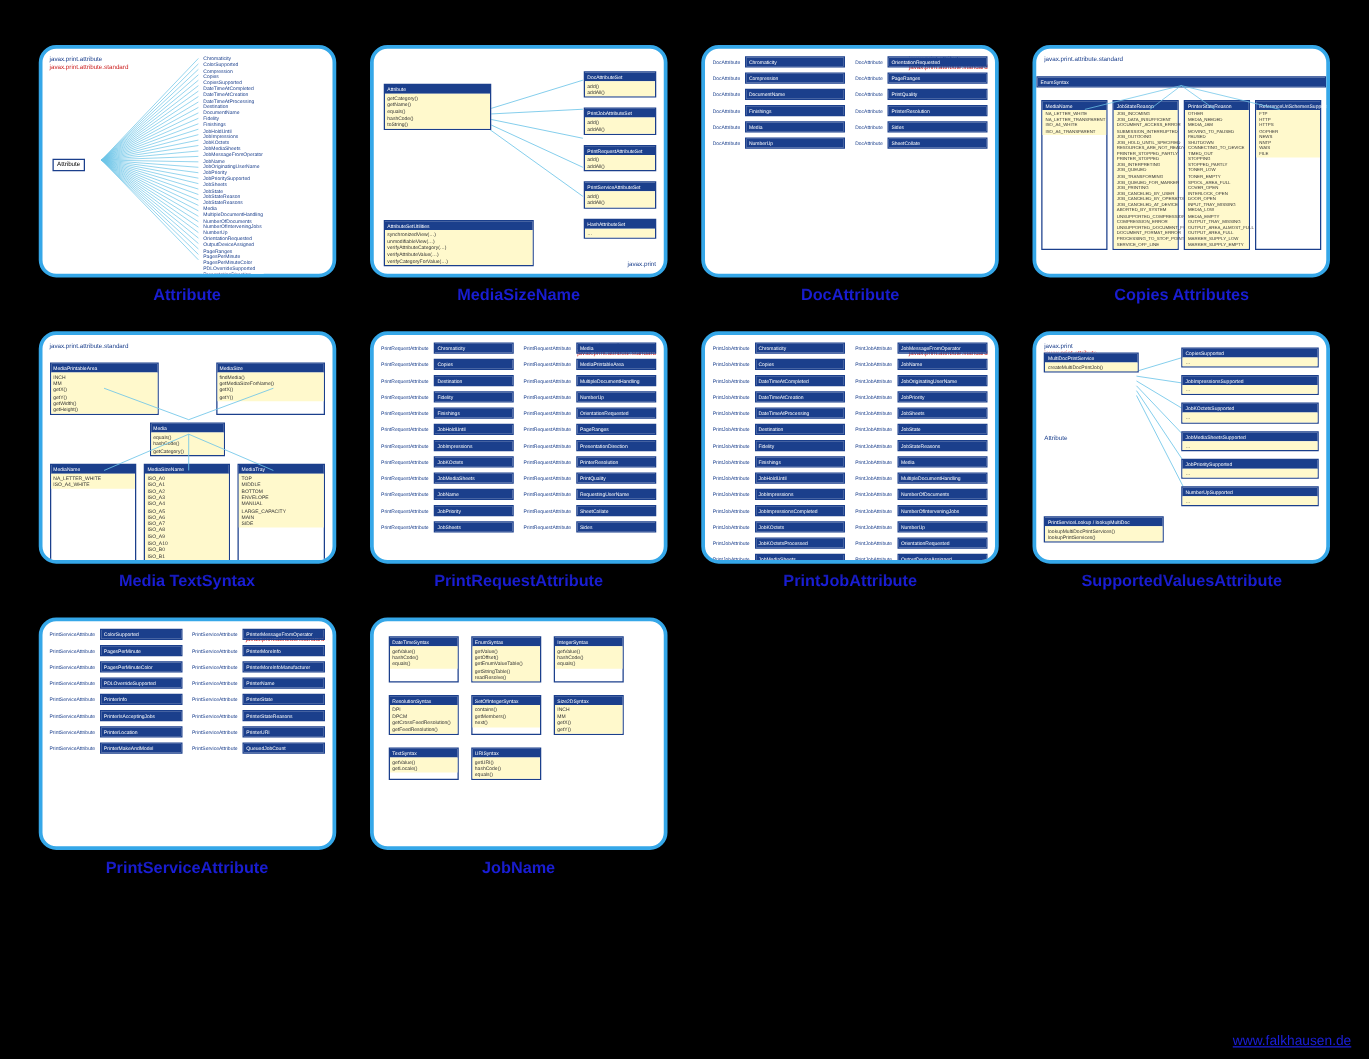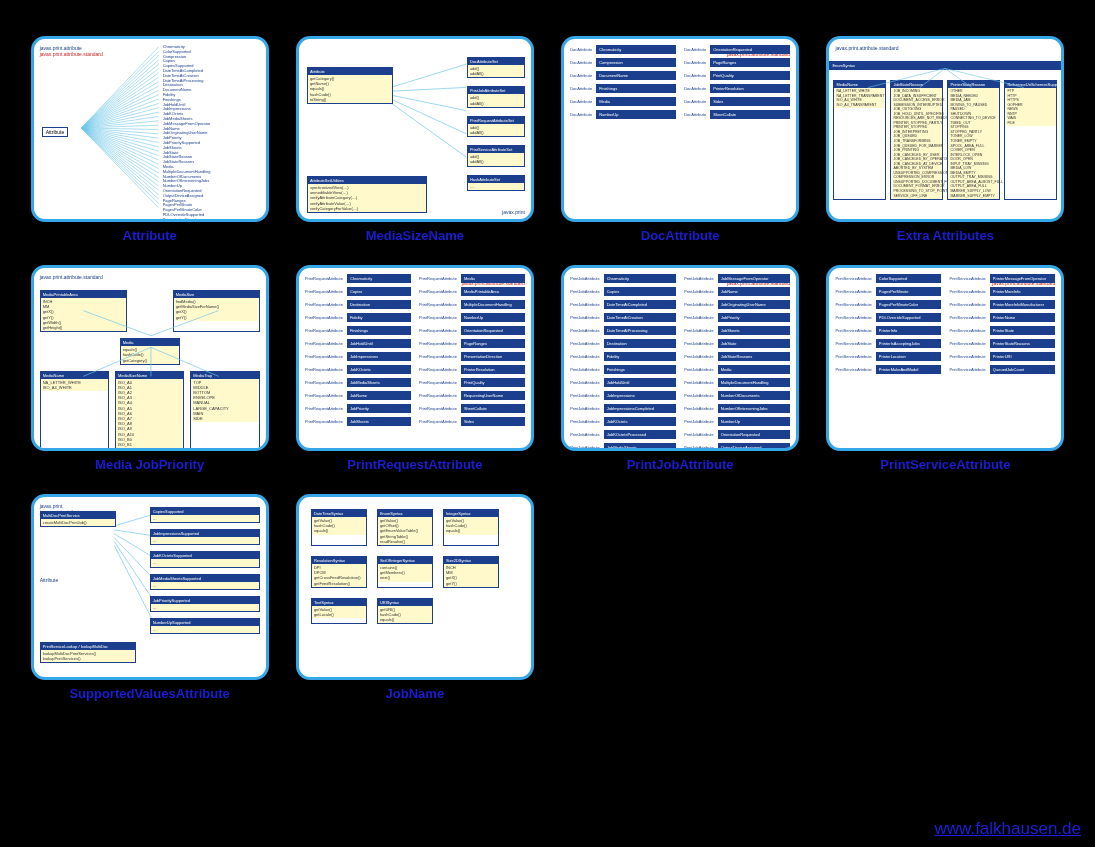--- a/index.html
+++ b/index.html
@@ -39,21 +39,21 @@
     font-size: 13px;
     font-weight: bold;
     color: #1b1fdc;
     text-align: center;
   }
   .footer {
     position: absolute;
     bottom: 8px;
     right: 14px;
     color: #1b1fdc;
-    font-size: 17px;
+    font-size: 11px;
     text-decoration: underline;
     cursor: pointer;
   }
 
   
   .pkg {
     font-size: 5px;
     color: #2a2a2a;
     margin-bottom: 3px;
   }
@@ -495,21 +495,21 @@
 HTTPS
 GOPHER
 NEWS
 NNTP
 WAIS
 FILE</div>
             </div>
           </div>
       </div>
     </div>
-    <div class="caption">Extra Attributes</div>
+    <div class="caption">Copies Attributes</div>
   </div>
 
   <div class="cell">
     <div class="thumb media5">
       <div class="pkg">
         <div class="b1">javax.print.attribute.standard</div>
       </div>
       <svg class="lines-svg" viewBox="0 0 238 186">
         <line x1="50" y1="44" x2="120" y2="70"></line>
         <line x1="190" y1="44" x2="120" y2="70"></line>
@@ -589,21 +589,21 @@
 MIDDLE
 BOTTOM
 ENVELOPE
 MANUAL
 LARGE_CAPACITY
 MAIN
 SIDE</div>
           </div>
       </div>
     </div>
-    <div class="caption">Media JobPriority</div>
+    <div class="caption">Media TextSyntax</div>
   </div>
 
   <div class="cell">
     <div class="thumb">
       <div class="pkg" style="position:absolute; right:6px; top:6px;">
         <div class="b1">javax.print.attribute</div>
         <div class="b2">javax.print.attribute.standard</div>
       </div>
       <div class="twocol">
         <div class="col">
@@ -934,132 +934,20 @@
             <div class="row-pair">
               <span class="ifname">PrintJobAttribute</span>
               <div class="uml-box">
                 <div class="hdr">OutputDeviceAssigned</div>
               </div>
             </div>
           </div>
       </div>
     </div>
     <div class="caption">PrintJobAttribute</div>
-  </div>
-
-  <div class="cell">
-    <div class="thumb">
-      <div class="pkg" style="position:absolute; right:6px; top:6px;">
-        <div class="b1">javax.print.attribute</div>
-        <div class="b2">javax.print.attribute.standard</div>
-      </div>
-      <div class="twocol">
-        <div class="col">
-            <div class="row-pair">
-              <span class="ifname">PrintServiceAttribute</span>
-              <div class="uml-box">
-                <div class="hdr">ColorSupported</div>
-              </div>
-            </div>
-            <div class="row-pair">
-              <span class="ifname">PrintServiceAttribute</span>
-              <div class="uml-box">
-                <div class="hdr">PagesPerMinute</div>
-              </div>
-            </div>
-            <div class="row-pair">
-              <span class="ifname">PrintServiceAttribute</span>
-              <div class="uml-box">
-                <div class="hdr">PagesPerMinuteColor</div>
-              </div>
-            </div>
-            <div class="row-pair">
-              <span class="ifname">PrintServiceAttribute</span>
-              <div class="uml-box">
-                <div class="hdr">PDLOverrideSupported</div>
-              </div>
-            </div>
-            <div class="row-pair">
-              <span class="ifname">PrintServiceAttribute</span>
-              <div class="uml-box">
-                <div class="hdr">PrinterInfo</div>
-              </div>
-            </div>
-            <div class="row-pair">
-              <span class="ifname">PrintServiceAttribute</span>
-              <div class="uml-box">
-                <div class="hdr">PrinterIsAcceptingJobs</div>
-              </div>
-            </div>
-            <div class="row-pair">
-              <span class="ifname">PrintServiceAttribute</span>
-              <div class="uml-box">
-                <div class="hdr">PrinterLocation</div>
-              </div>
-            </div>
-            <div class="row-pair">
-              <span class="ifname">PrintServiceAttribute</span>
-              <div class="uml-box">
-                <div class="hdr">PrinterMakeAndModel</div>
-              </div>
-            </div>
-          </div>
-        <div class="col">
-            <div class="row-pair">
-              <span class="ifname">PrintServiceAttribute</span>
-              <div class="uml-box">
-                <div class="hdr">PrinterMessageFromOperator</div>
-              </div>
-            </div>
-            <div class="row-pair">
-              <span class="ifname">PrintServiceAttribute</span>
-              <div class="uml-box">
-                <div class="hdr">PrinterMoreInfo</div>
-              </div>
-            </div>
-            <div class="row-pair">
-              <span class="ifname">PrintServiceAttribute</span>
-              <div class="uml-box">
-                <div class="hdr">PrinterMoreInfoManufacturer</div>
-              </div>
-            </div>
-            <div class="row-pair">
-              <span class="ifname">PrintServiceAttribute</span>
-              <div class="uml-box">
-                <div class="hdr">PrinterName</div>
-              </div>
-            </div>
-            <div class="row-pair">
-              <span class="ifname">PrintServiceAttribute</span>
-              <div class="uml-box">
-                <div class="hdr">PrinterState</div>
-              </div>
-            </div>
-            <div class="row-pair">
-              <span class="ifname">PrintServiceAttribute</span>
-              <div class="uml-box">
-                <div class="hdr">PrinterStateReasons</div>
-              </div>
-            </div>
-            <div class="row-pair">
-              <span class="ifname">PrintServiceAttribute</span>
-              <div class="uml-box">
-                <div class="hdr">PrinterURI</div>
-              </div>
-            </div>
-            <div class="row-pair">
-              <span class="ifname">PrintServiceAttribute</span>
-              <div class="uml-box">
-                <div class="hdr">QueuedJobCount</div>
-              </div>
-            </div>
-          </div>
-      </div>
-    </div>
-    <div class="caption">PrintServiceAttribute</div>
   </div>
 
   <div class="cell">
     <div class="thumb sva">
       <div class="pkg">
         <div class="b1">javax.print</div>
         <div class="b2">javax.print.attribute</div>
       </div>
       <svg class="lines-svg" viewBox="0 0 238 186">
         <line x1="82" y1="30" x2="122" y2="18"></line>
@@ -1104,20 +992,132 @@
         <div class="hdr">PrintServiceLookup / lookupMultiDoc</div>
         <div class="body" style="white-space: pre;">lookupMultiDocPrintServices()
 lookupPrintServices()</div>
       </div>
     </div>
     <div class="caption">SupportedValuesAttribute</div>
   </div>
 
   <div class="cell">
     <div class="thumb">
+      <div class="pkg" style="position:absolute; right:6px; top:6px;">
+        <div class="b1">javax.print.attribute</div>
+        <div class="b2">javax.print.attribute.standard</div>
+      </div>
+      <div class="twocol">
+        <div class="col">
+            <div class="row-pair">
+              <span class="ifname">PrintServiceAttribute</span>
+              <div class="uml-box">
+                <div class="hdr">ColorSupported</div>
+              </div>
+            </div>
+            <div class="row-pair">
+              <span class="ifname">PrintServiceAttribute</span>
+              <div class="uml-box">
+                <div class="hdr">PagesPerMinute</div>
+              </div>
+            </div>
+            <div class="row-pair">
+              <span class="ifname">PrintServiceAttribute</span>
+              <div class="uml-box">
+                <div class="hdr">PagesPerMinuteColor</div>
+              </div>
+            </div>
+            <div class="row-pair">
+              <span class="ifname">PrintServiceAttribute</span>
+              <div class="uml-box">
+                <div class="hdr">PDLOverrideSupported</div>
+              </div>
+            </div>
+            <div class="row-pair">
+              <span class="ifname">PrintServiceAttribute</span>
+              <div class="uml-box">
+                <div class="hdr">PrinterInfo</div>
+              </div>
+            </div>
+            <div class="row-pair">
+              <span class="ifname">PrintServiceAttribute</span>
+              <div class="uml-box">
+                <div class="hdr">PrinterIsAcceptingJobs</div>
+              </div>
+            </div>
+            <div class="row-pair">
+              <span class="ifname">PrintServiceAttribute</span>
+              <div class="uml-box">
+                <div class="hdr">PrinterLocation</div>
+              </div>
+            </div>
+            <div class="row-pair">
+              <span class="ifname">PrintServiceAttribute</span>
+              <div class="uml-box">
+                <div class="hdr">PrinterMakeAndModel</div>
+              </div>
+            </div>
+          </div>
+        <div class="col">
+            <div class="row-pair">
+              <span class="ifname">PrintServiceAttribute</span>
+              <div class="uml-box">
+                <div class="hdr">PrinterMessageFromOperator</div>
+              </div>
+            </div>
+            <div class="row-pair">
+              <span class="ifname">PrintServiceAttribute</span>
+              <div class="uml-box">
+                <div class="hdr">PrinterMoreInfo</div>
+              </div>
+            </div>
+            <div class="row-pair">
+              <span class="ifname">PrintServiceAttribute</span>
+              <div class="uml-box">
+                <div class="hdr">PrinterMoreInfoManufacturer</div>
+              </div>
+            </div>
+            <div class="row-pair">
+              <span class="ifname">PrintServiceAttribute</span>
+              <div class="uml-box">
+                <div class="hdr">PrinterName</div>
+              </div>
+            </div>
+            <div class="row-pair">
+              <span class="ifname">PrintServiceAttribute</span>
+              <div class="uml-box">
+                <div class="hdr">PrinterState</div>
+              </div>
+            </div>
+            <div class="row-pair">
+              <span class="ifname">PrintServiceAttribute</span>
+              <div class="uml-box">
+                <div class="hdr">PrinterStateReasons</div>
+              </div>
+            </div>
+            <div class="row-pair">
+              <span class="ifname">PrintServiceAttribute</span>
+              <div class="uml-box">
+                <div class="hdr">PrinterURI</div>
+              </div>
+            </div>
+            <div class="row-pair">
+              <span class="ifname">PrintServiceAttribute</span>
+              <div class="uml-box">
+                <div class="hdr">QueuedJobCount</div>
+              </div>
+            </div>
+          </div>
+      </div>
+    </div>
+    <div class="caption">PrintServiceAttribute</div>
+  </div>
+
+  <div class="cell">
+    <div class="thumb">
       <div class="syntax-grid">
         <div class="srow">
             <div class="uml-box">
               <div class="hdr">DateTimeSyntax</div>
               <div class="body" style="white-space: pre;">getValue()
 hashCode()
 equals()</div>
             </div>
             <div class="uml-box">
               <div class="hdr">EnumSyntax</div>

